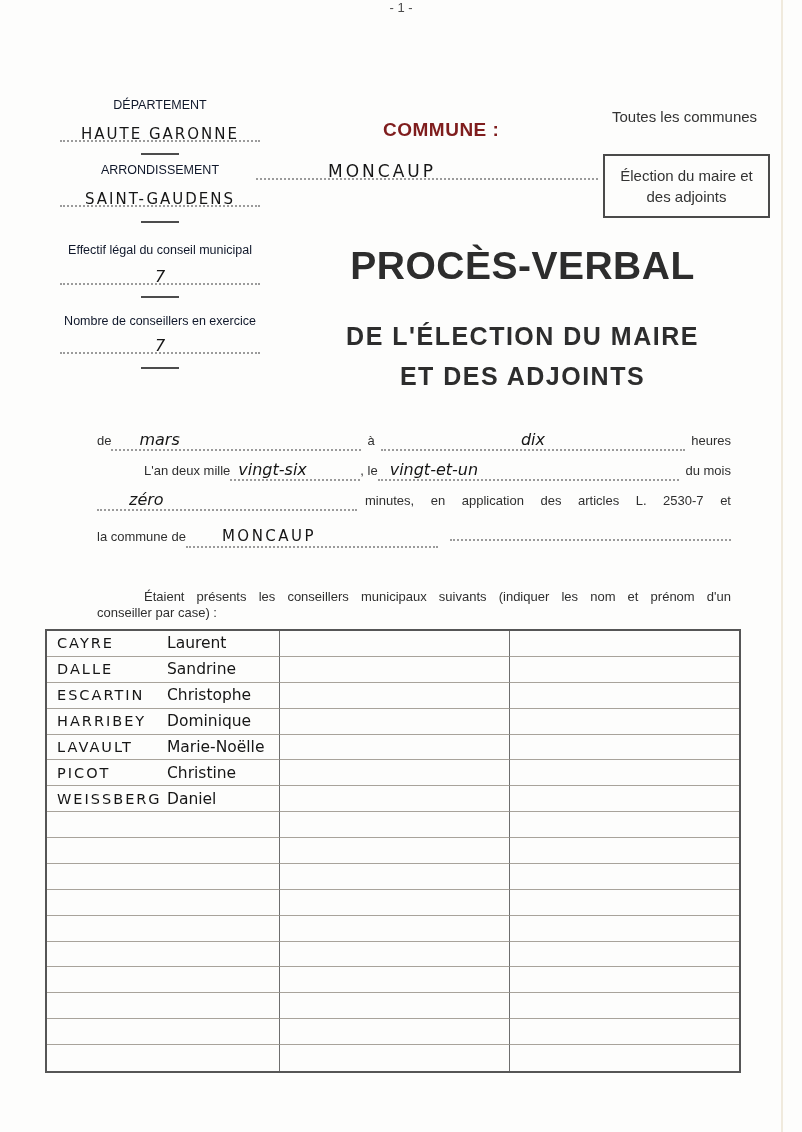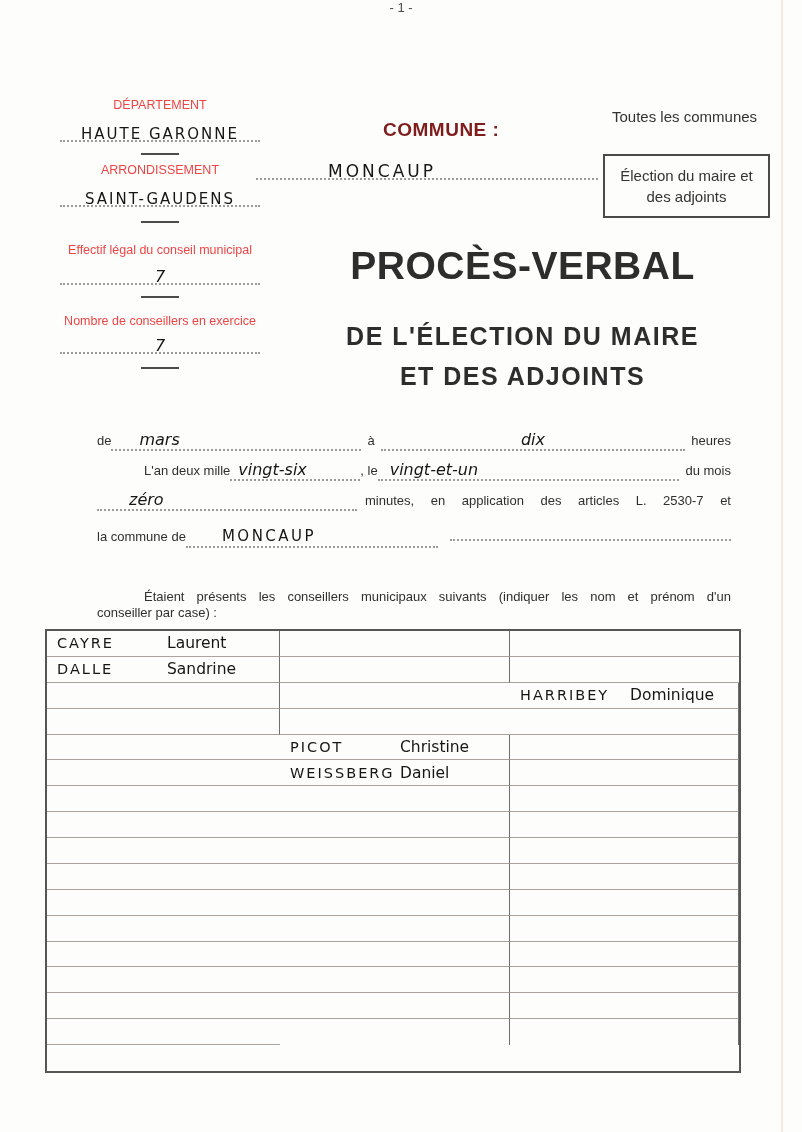--- a/index.html
+++ b/index.html
@@ -8,21 +8,21 @@
     background:#fdfdfc; overflow:hidden;
     font-family:"Liberation Sans", sans-serif; color:#333;
   }
   .hw{font-family:"DejaVu Sans", sans-serif; color:#161616;}
   .hw-caps{letter-spacing:2px; font-size:15px;}
   .hw-script{font-style:italic; font-size:16px;}
   
   .page-number{position:absolute; left:0; right:0; top:60; text-align:center; font-size:13px; color:#4a4a4a;}
   
   .left-panel{position:absolute; left:60; top:98px; left:60px; width:200px; text-align:center;}
-  .lp-label{font-size:12.5px; color:#ef4444; white-space:nowrap;}
+  .lp-label{font-size:12.5px; color:#0f172a; white-space:nowrap;}
   .lp-value{position:relative; height:28px; border-bottom:2px dotted #9b9b9b;
             display:flex; align-items:flex-end; justify-content:center;}
   .lp-value .hw{margin-bottom:-3px;}
   .sep-line{width:38px; height:0; border-top:2px solid #4c4c4c; margin:11px auto 8px auto;}
   
   .commune-label{position:absolute; left:383px; top:119px; font-size:19px; font-weight:700; letter-spacing:.5px; color:#7f1d1d;text-align:center;}
   .commune-blank{position:absolute; left:256px; top:150px; width:342px; height:28px;
                  border-bottom:2px dotted #9b9b9b; display:flex; align-items:flex-end;}
   .commune-blank .hw{padding-left:72px; font-size:17px; letter-spacing:3px; margin-bottom:-3px;}
   
@@ -167,28 +167,36 @@
         <span class="hw hw-first">Laurent</span>
       </div>
       <div class="cell cv ch"></div>
       <div class="cell ch"></div>
       <div class="cell cv ch">
         <span class="hw hw-last">DALLE</span>
         <span class="hw hw-first">Sandrine</span>
       </div>
       <div class="cell cv ch"></div>
       <div class="cell ch"></div>
+      <div class="cell cv ch">
+        <span class="hw hw-last">ESCARTIN</span>
+        <span class="hw hw-first">Christophe</span>
+      </div>
       <div class="cell cv ch"></div>
       <div class="cell ch"></div>
       <div class="cell cv ch">
         <span class="hw hw-last">HARRIBEY</span>
         <span class="hw hw-first">Dominique</span>
       </div>
       <div class="cell cv ch"></div>
       <div class="cell ch"></div>
+      <div class="cell cv ch">
+        <span class="hw hw-last">LAVAULT</span>
+        <span class="hw hw-first">Marie-Noëlle</span>
+      </div>
       <div class="cell cv ch"></div>
       <div class="cell ch"></div>
       <div class="cell cv ch">
         <span class="hw hw-last">PICOT</span>
         <span class="hw hw-first">Christine</span>
       </div>
       <div class="cell cv ch"></div>
       <div class="cell ch"></div>
       <div class="cell cv ch">
         <span class="hw hw-last">WEISSBERG</span>

